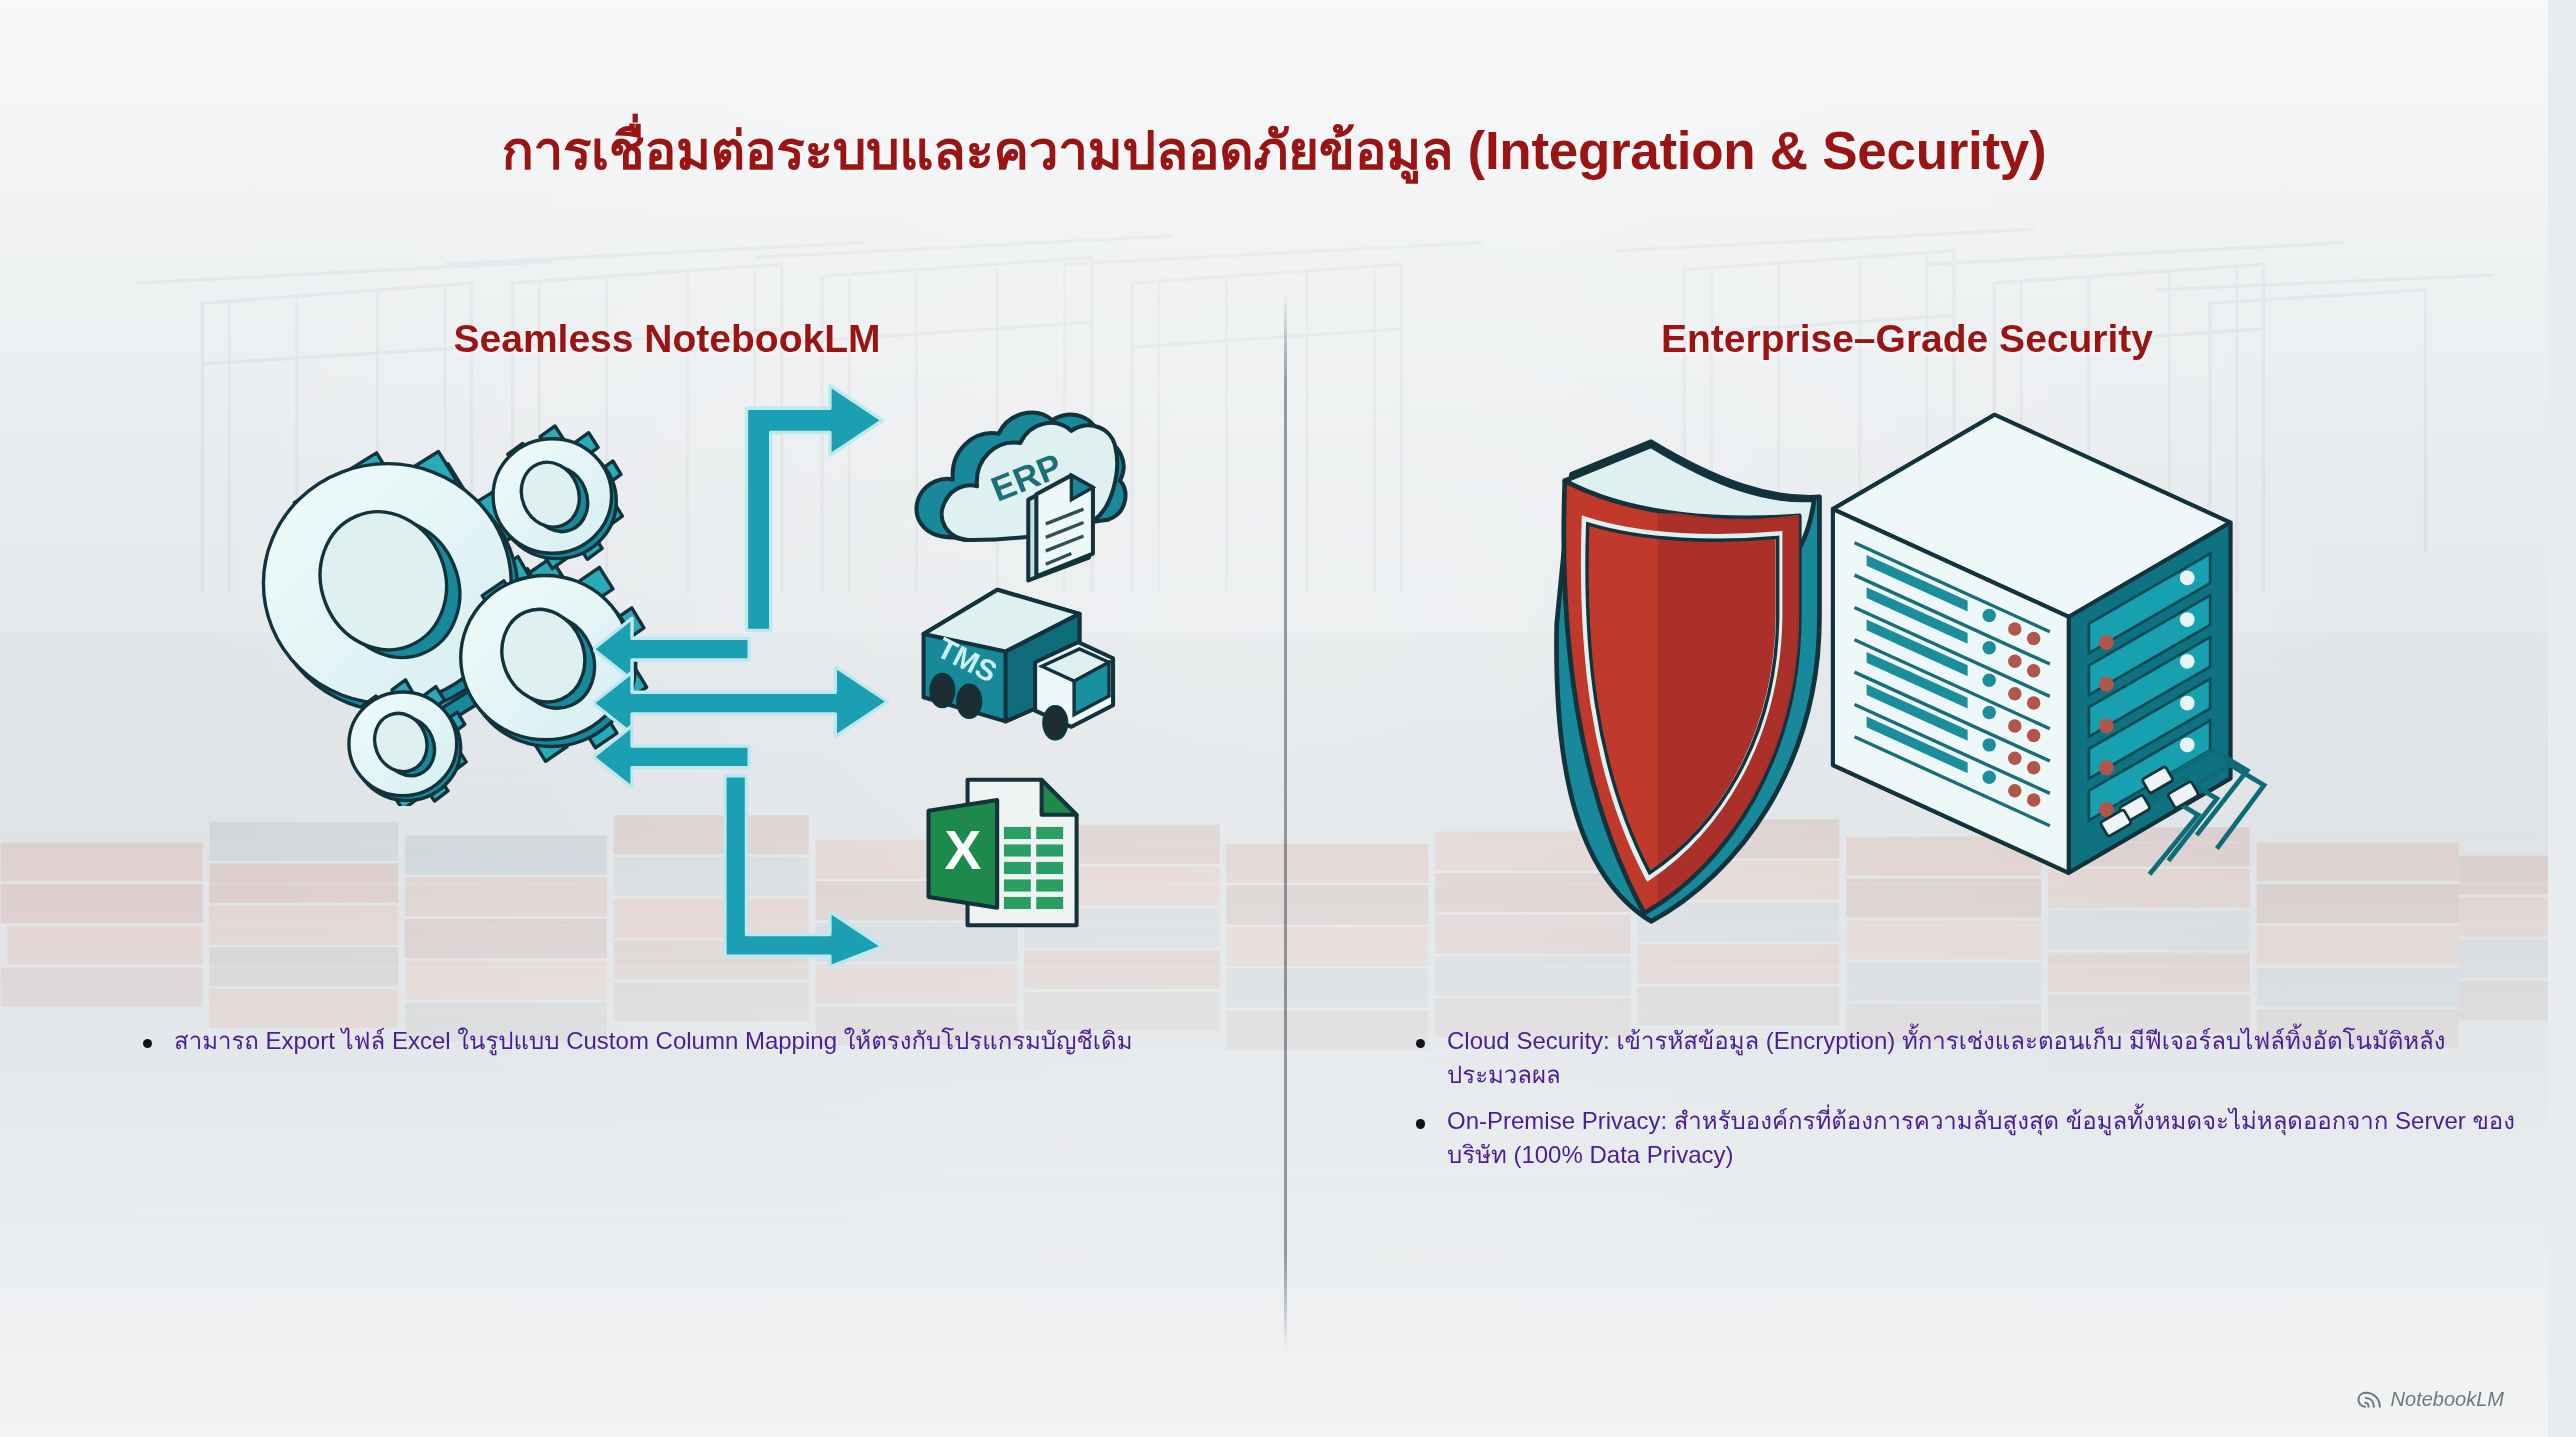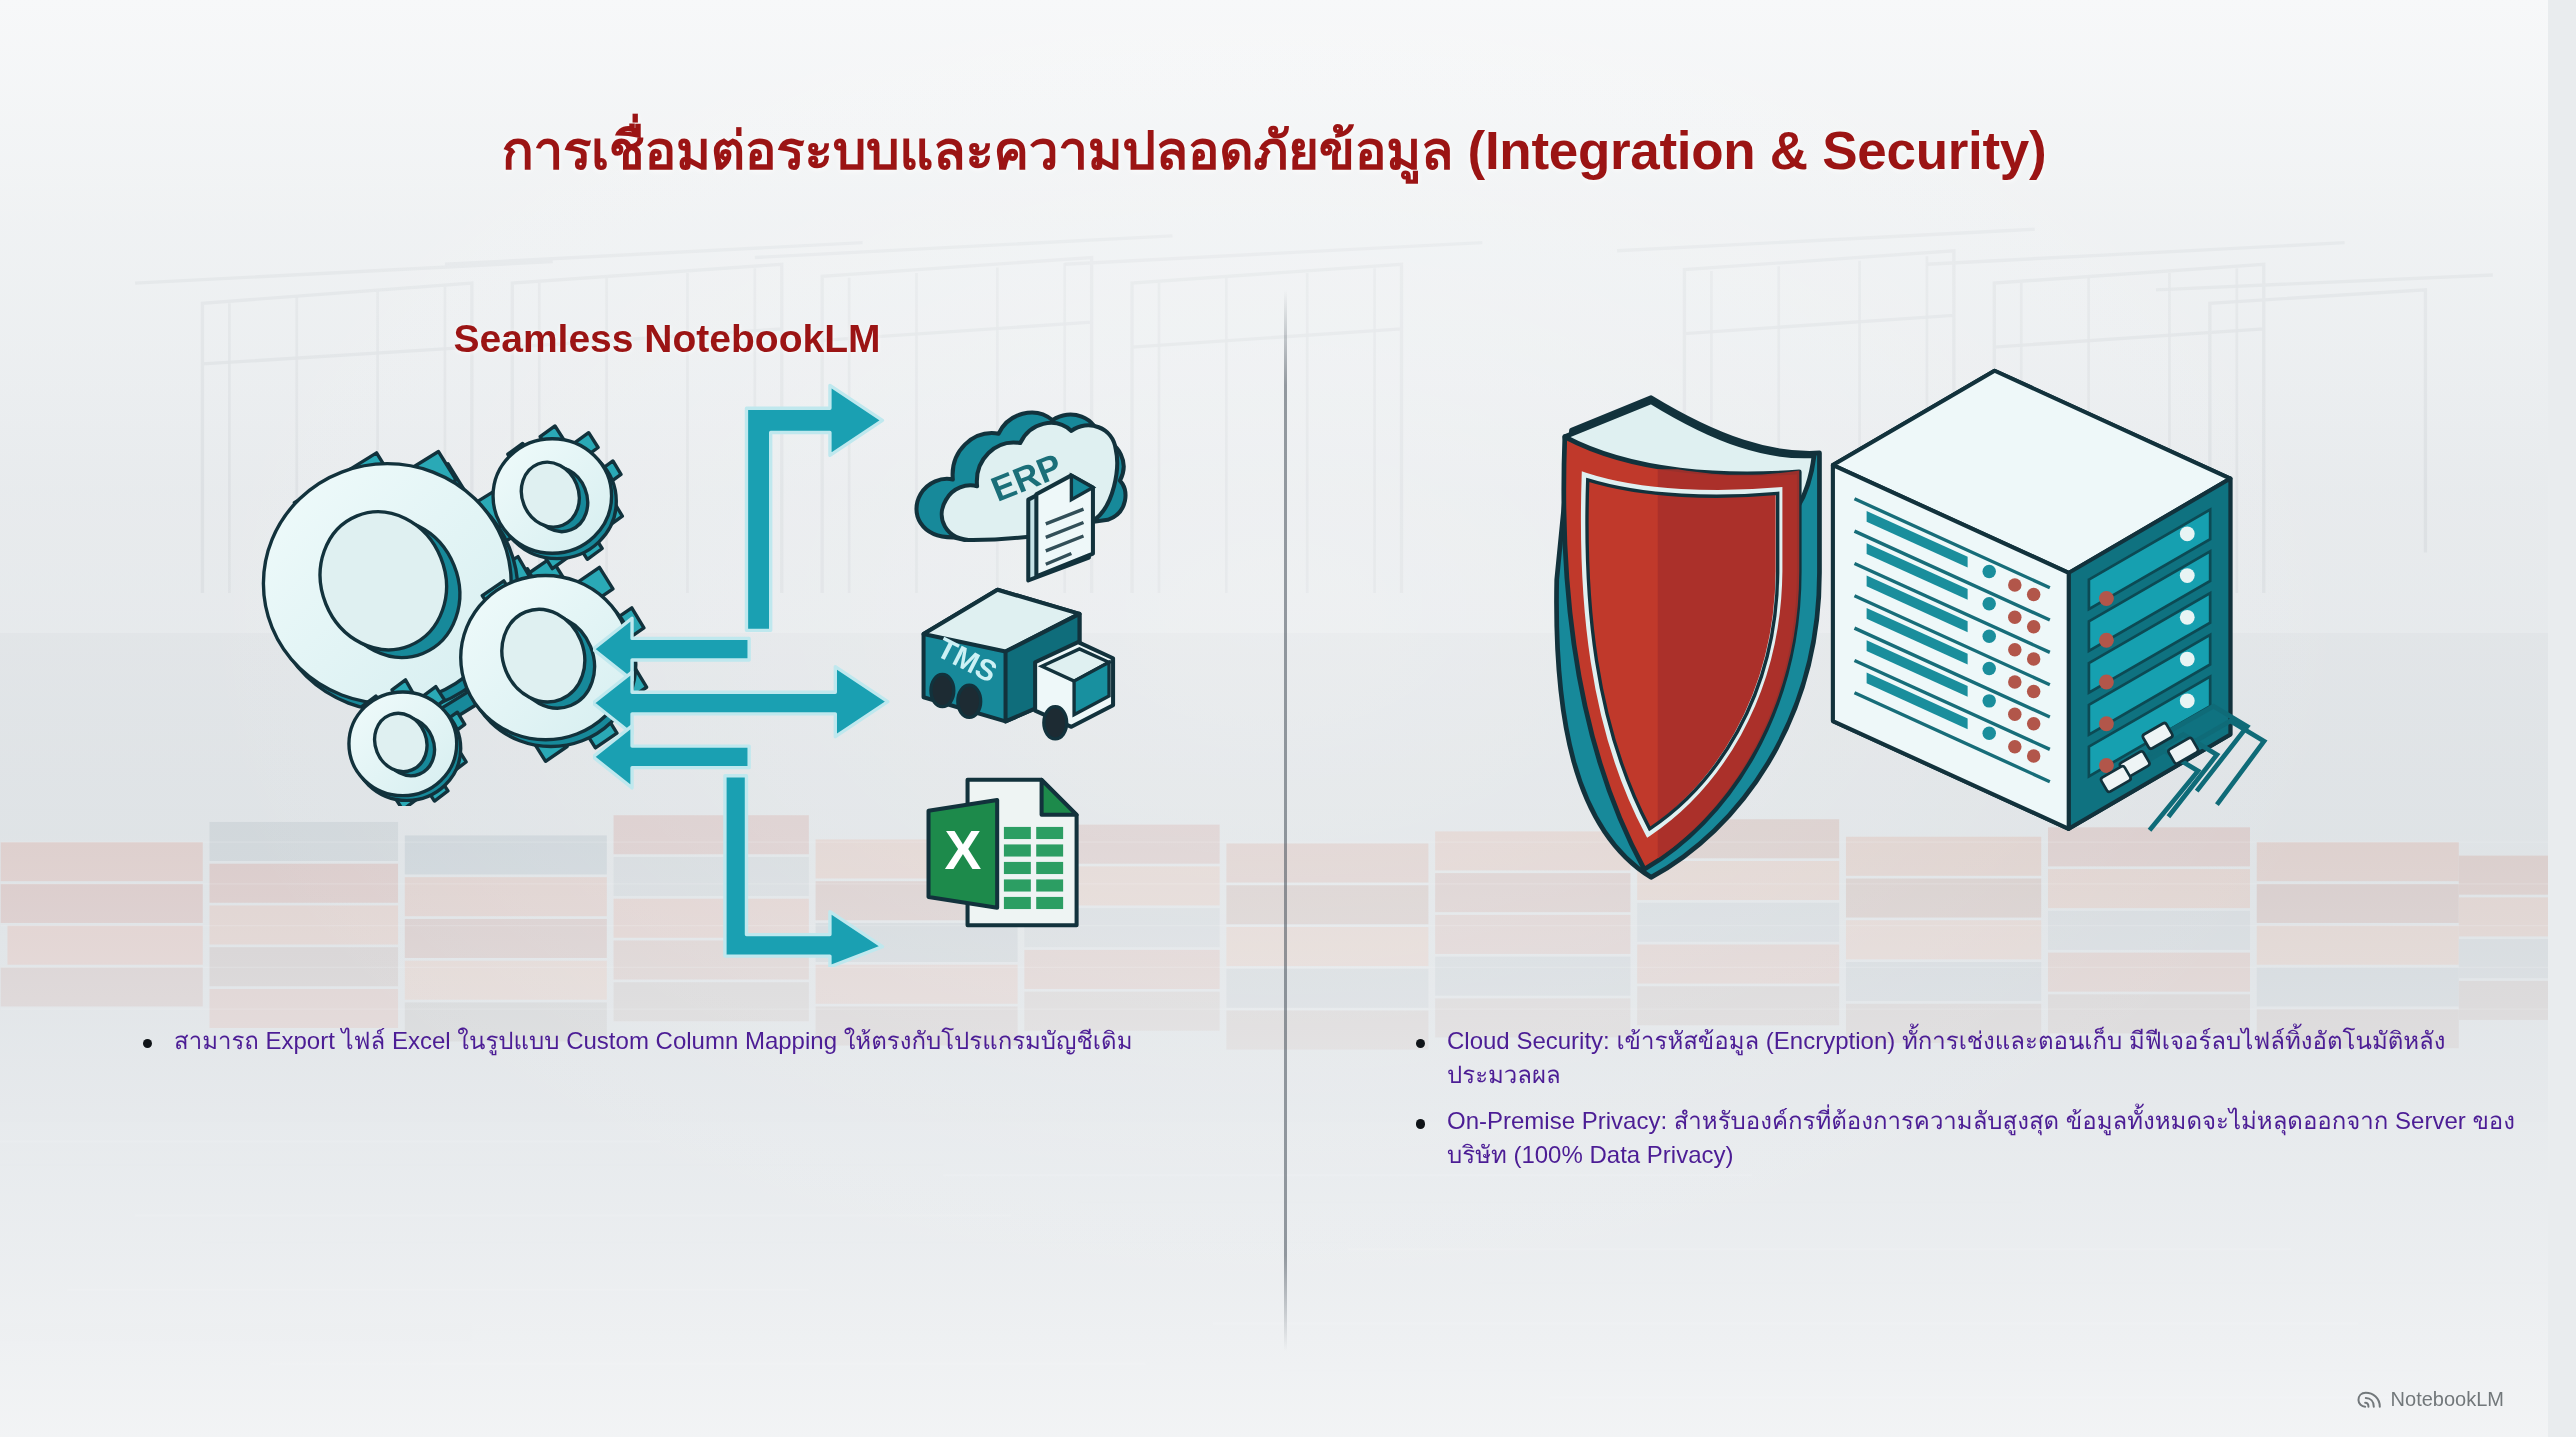--- a/index.html
+++ b/index.html
@@ -49,21 +49,21 @@
   .bullets{position:absolute;top:1024px;}
   .bullets.left{left:135px;width:1092px;}
   .bullets.right{left:1408px;width:1112px;}
   .bullets ul{margin:0;padding:0;list-style:none;}
   .bullets li{position:relative;padding-left:39px;margin-bottom:12px;
     font-size:24px;line-height:1.42;color:#4c1d95;}
   .bullets li .dot{position:absolute;left:8px;top:15px;width:9.4px;height:9.4px;
     border-radius:50%;background:#101418;}
 
   .watermark{position:absolute;right:44px;bottom:27px;display:flex;align-items:center;
-    gap:8px;color:#5d6366;font-size:20px;opacity:.85;}
+    gap:8px;color:#5d6366;font-size:20px;opacity:.85;font-style:italic;}
 
   
   .gears{position:absolute;left:175px;top:27px;width:431px;height:418px;}
 
   
   .arrows{position:absolute;left:512px;top:0px;width:350px;height:606px;}
 
   
   .icons{position:absolute;left:795px;top:0;width:296px;height:620px;}
   .icon-box{position:absolute;}
@@ -352,20 +352,21 @@
             </g>
             <path d="M8,68 L110,52 L110,212 L8,196 Z" fill="#1d8a4b" stroke="#12323c" stroke-width="6" stroke-linejoin="round"></path>
             <text x="59" y="155" font-family="'Liberation Sans',sans-serif" font-size="82" font-weight="bold" fill="#ffffff" text-anchor="middle">X</text>
           </svg>
 
         </div>
       </div>
     </div>
 
     <div class="col right">
+      <div class="col-head">Enterprise–Grade Security</div>
 
       <div class="art">
         <svg class="shield-wrap" viewBox="0 0 1100 820">
 
           <g>
             <path d="M420,160 L660,20 L1010,180 L1010,560 L770,700 L420,540 Z" fill="#dff0f1" stroke="#12323c" stroke-width="6" stroke-linejoin="round"></path>
             <path d="M420,160 L660,20 L1010,180 L770,320 Z" fill="#eef8f9" stroke="#12323c" stroke-width="6" stroke-linejoin="round"></path>
             <path d="M770,320 L1010,180 L1010,560 L770,700 Z" fill="#0f7280" stroke="#12323c" stroke-width="6" stroke-linejoin="round"></path>
             <path d="M420,160 L770,320 L770,700 L420,540 Z" fill="#eef8f9" stroke="#12323c" stroke-width="6" stroke-linejoin="round"></path>
 

